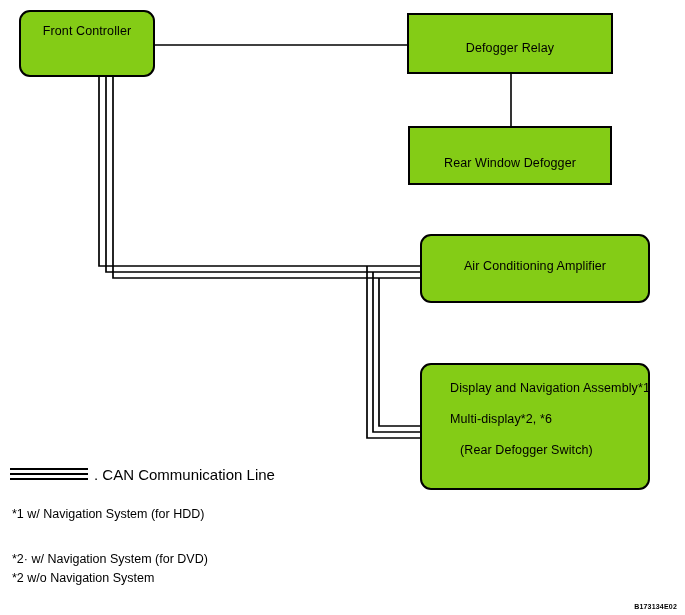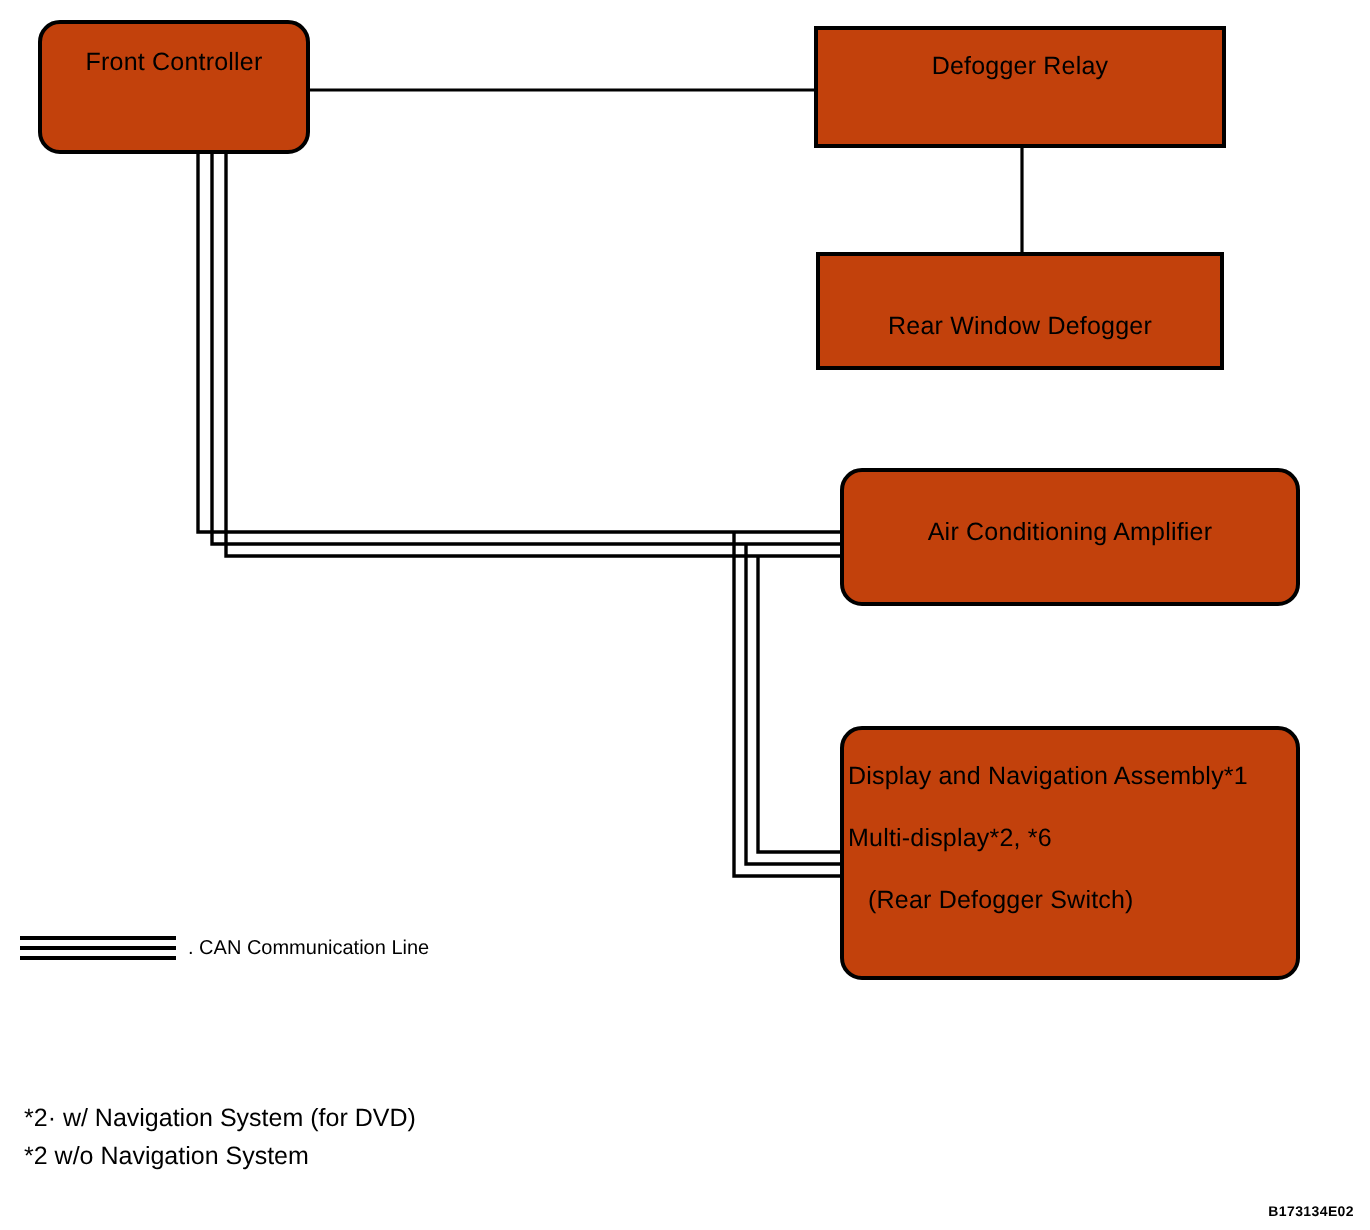--- a/index.html
+++ b/index.html
@@ -25,21 +25,21 @@
     top: 0;
     width: 685px;
     height: 615px;
   }
 
   
   .node {
     position: absolute;
     box-sizing: border-box;
     border: 2px solid #000000;
-    background: #c2410c;
+    background: #84cc16;
     display: flex;
     align-items: center;
     justify-content: center;
     font-size: 12.5px;
     line-height: 1.2;
     color: #000000;
     letter-spacing: 0.1px;
   }
   .node.rounded { border-radius: 11px; }
   .node.sharp   { border-radius: 0; }
@@ -48,38 +48,38 @@
 
   
   #node-front-controller {
     left: 19px; top: 10px; width: 136px; height: 67px;
     align-items: flex-start;
     padding-top: 12px;
   }
   #node-defogger-relay {
     left: 407px; top: 13px; width: 206px; height: 61px;
     align-items: flex-start;
-    padding-top: 11px;
+    padding-top: 26px;
   }
   #node-rear-window-defogger {
     left: 408px; top: 126px; width: 204px; height: 59px;
     align-items: flex-start;
     padding-top: 28px;
   }
   #node-ac-amplifier {
     left: 420px; top: 234px; width: 230px; height: 69px;
     align-items: flex-start;
     padding-top: 23px;
   }
   #node-display-nav {
     left: 420px; top: 363px; width: 230px; height: 127px;
     align-items: flex-start;
     justify-content: flex-start;
     flex-direction: column;
-    padding: 16px 0 0 2px;
+    padding: 16px 0 0 28px;
   }
   #node-display-nav .node-line {
     font-size: 12.5px;
     margin-bottom: 16px;
     white-space: nowrap;
   }
   #node-display-nav .node-line:last-child { margin-bottom: 0; margin-left: 10px; }
 
   
   #legend {
@@ -101,21 +101,21 @@
     left: 0;
     width: 78px;
     height: 0;
     border-top: 2px solid #000000;
     display: block;
   }
   .legend-symbol i:nth-child(1) { top: 0px; }
   .legend-symbol i:nth-child(2) { top: 5px; }
   .legend-symbol i:nth-child(3) { top: 10px; }
   .legend-text {
-    font-size: 10px;
+    font-size: 15px;
     white-space: nowrap;
     text-align: center;
   }
 
   
   .footnote {
     position: absolute;
     left: 12px;
     font-size: 12.5px;
     white-space: nowrap;
@@ -183,18 +183,19 @@
 
   <div id="legend">
     <span class="legend-symbol">
       <i></i>
         <i></i>
         <i></i>
     </span>
     <span class="legend-text">. CAN Communication Line</span>
   </div>
 
+  <div class="footnote" id="footnote-1">*1  w/ Navigation System (for HDD)</div>
   <div class="footnote" id="footnote-2">*2· w/ Navigation System (for DVD)</div>
   <div class="footnote" id="footnote-3">*2  w/o Navigation System</div>
 
   <div id="figure-code">B173134E02</div>
 
 </div>
 
 </body></html>

